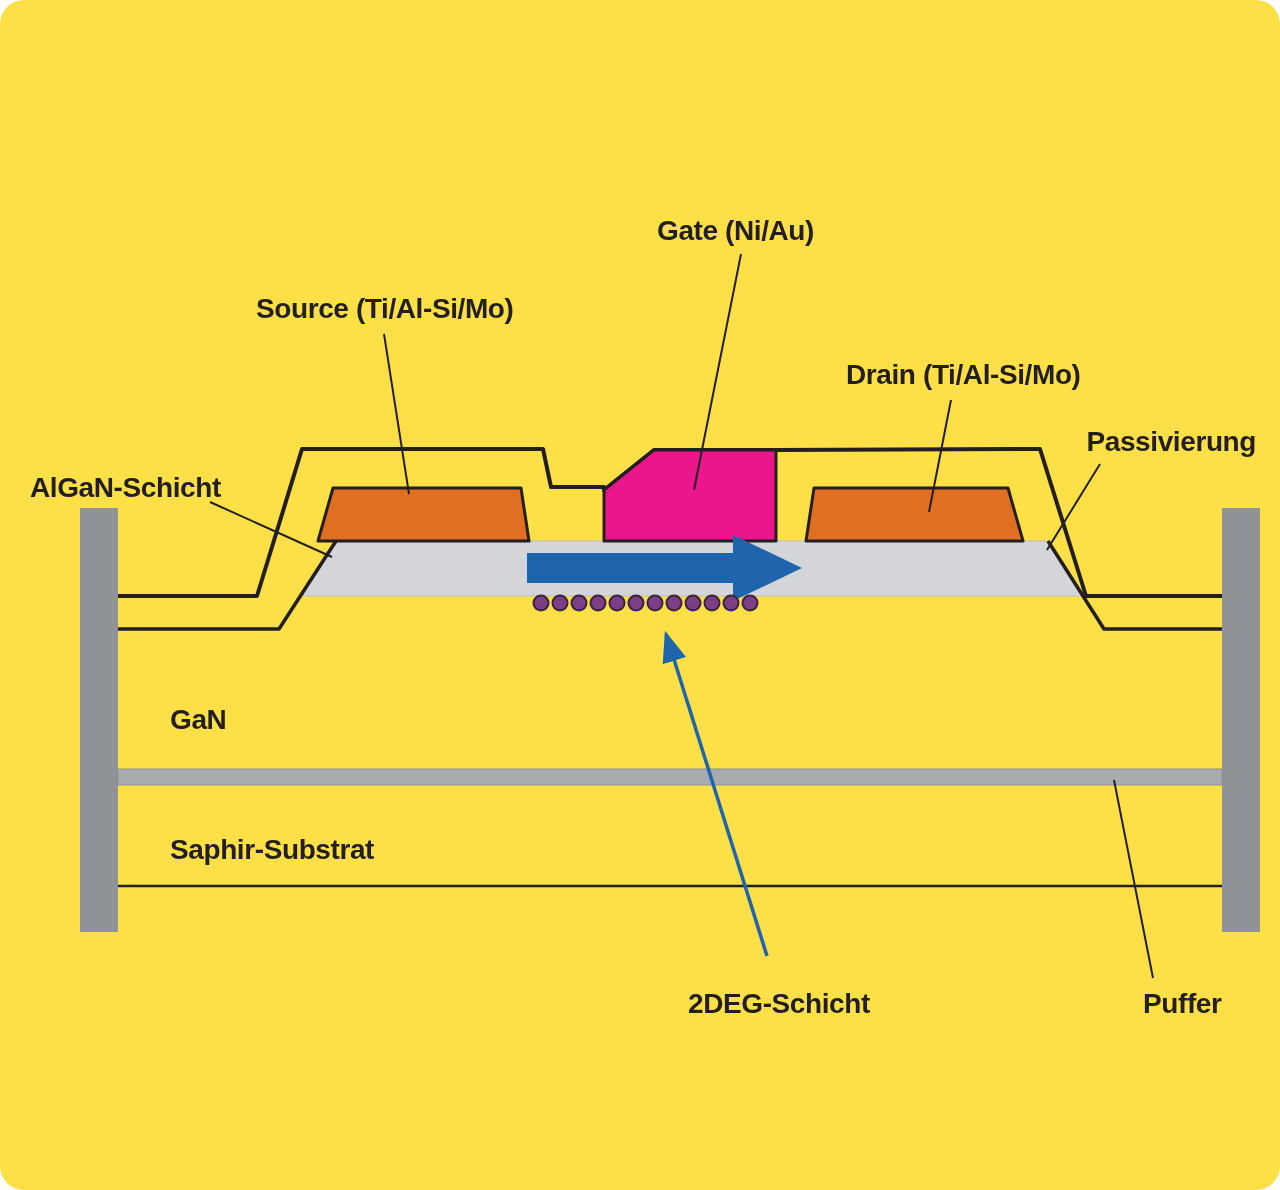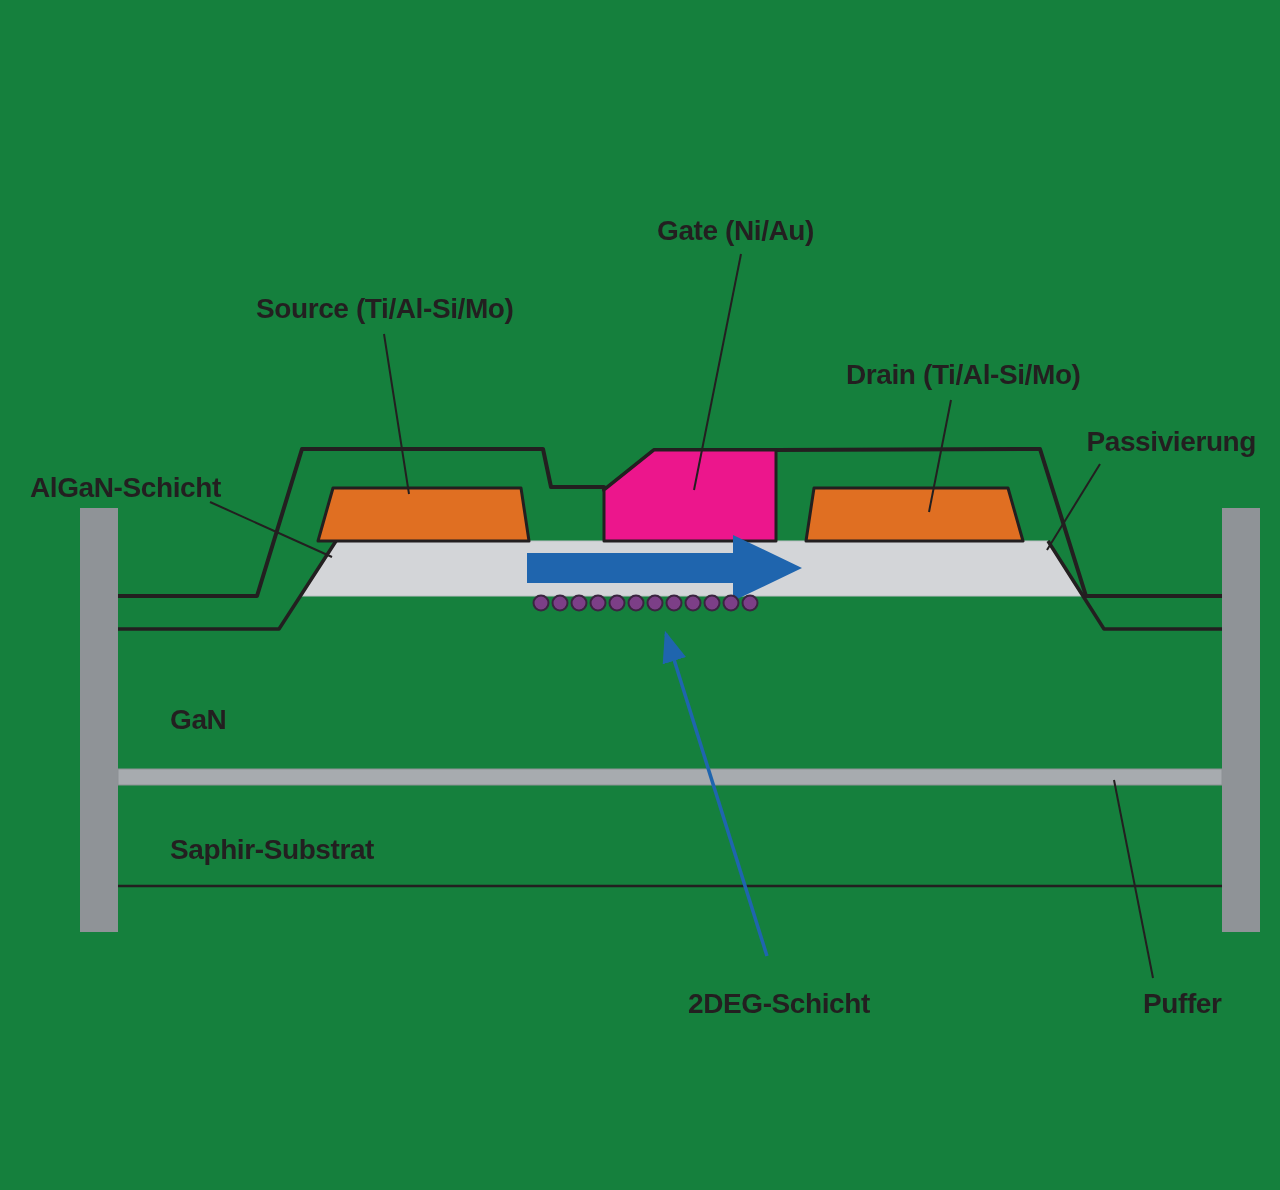--- a/index.html
+++ b/index.html
@@ -4,22 +4,23 @@
 <style>
   html, body {
     margin: 0;
     padding: 0;
     background: #ffffff;
   }
   .canvas {
     position: relative;
     width: 1280px;
     height: 1190px;
-    background: #15803d;
+    background: #fde047;
     overflow: hidden;
+    border-radius: 24px;
   }
   svg { display: block; }
   .lbl {
     font-family: "Liberation Sans", sans-serif;
     font-weight: 700;
     font-size: 28px;
     letter-spacing: -0.4px;
     fill: #231f20;
   }
   .pointer {

